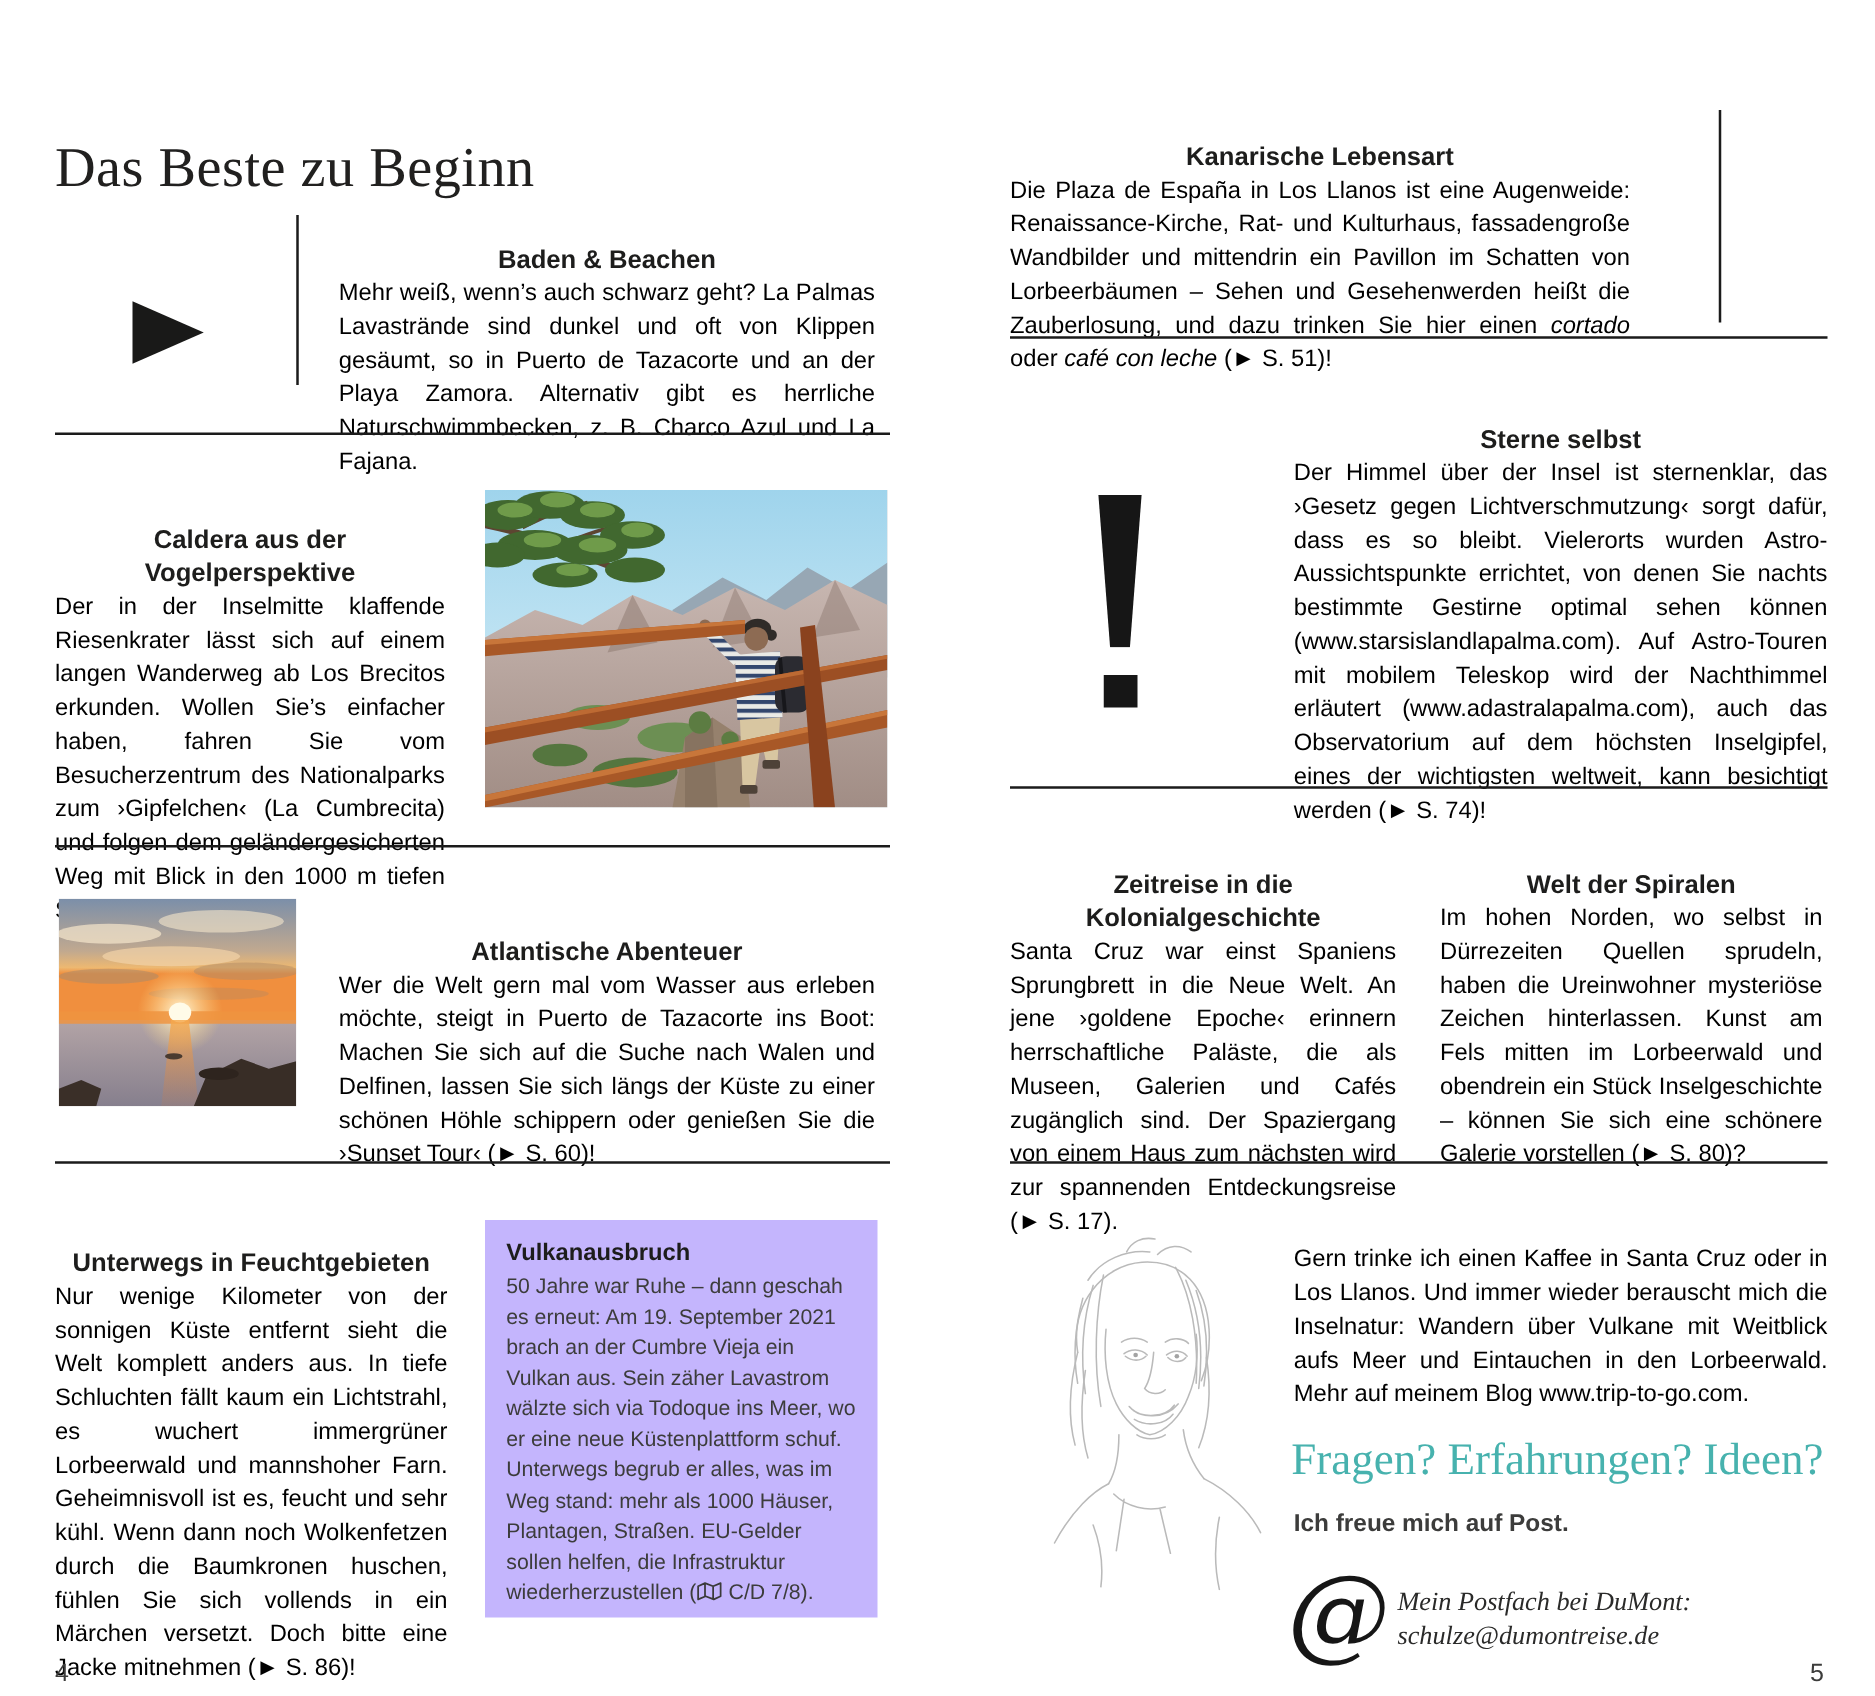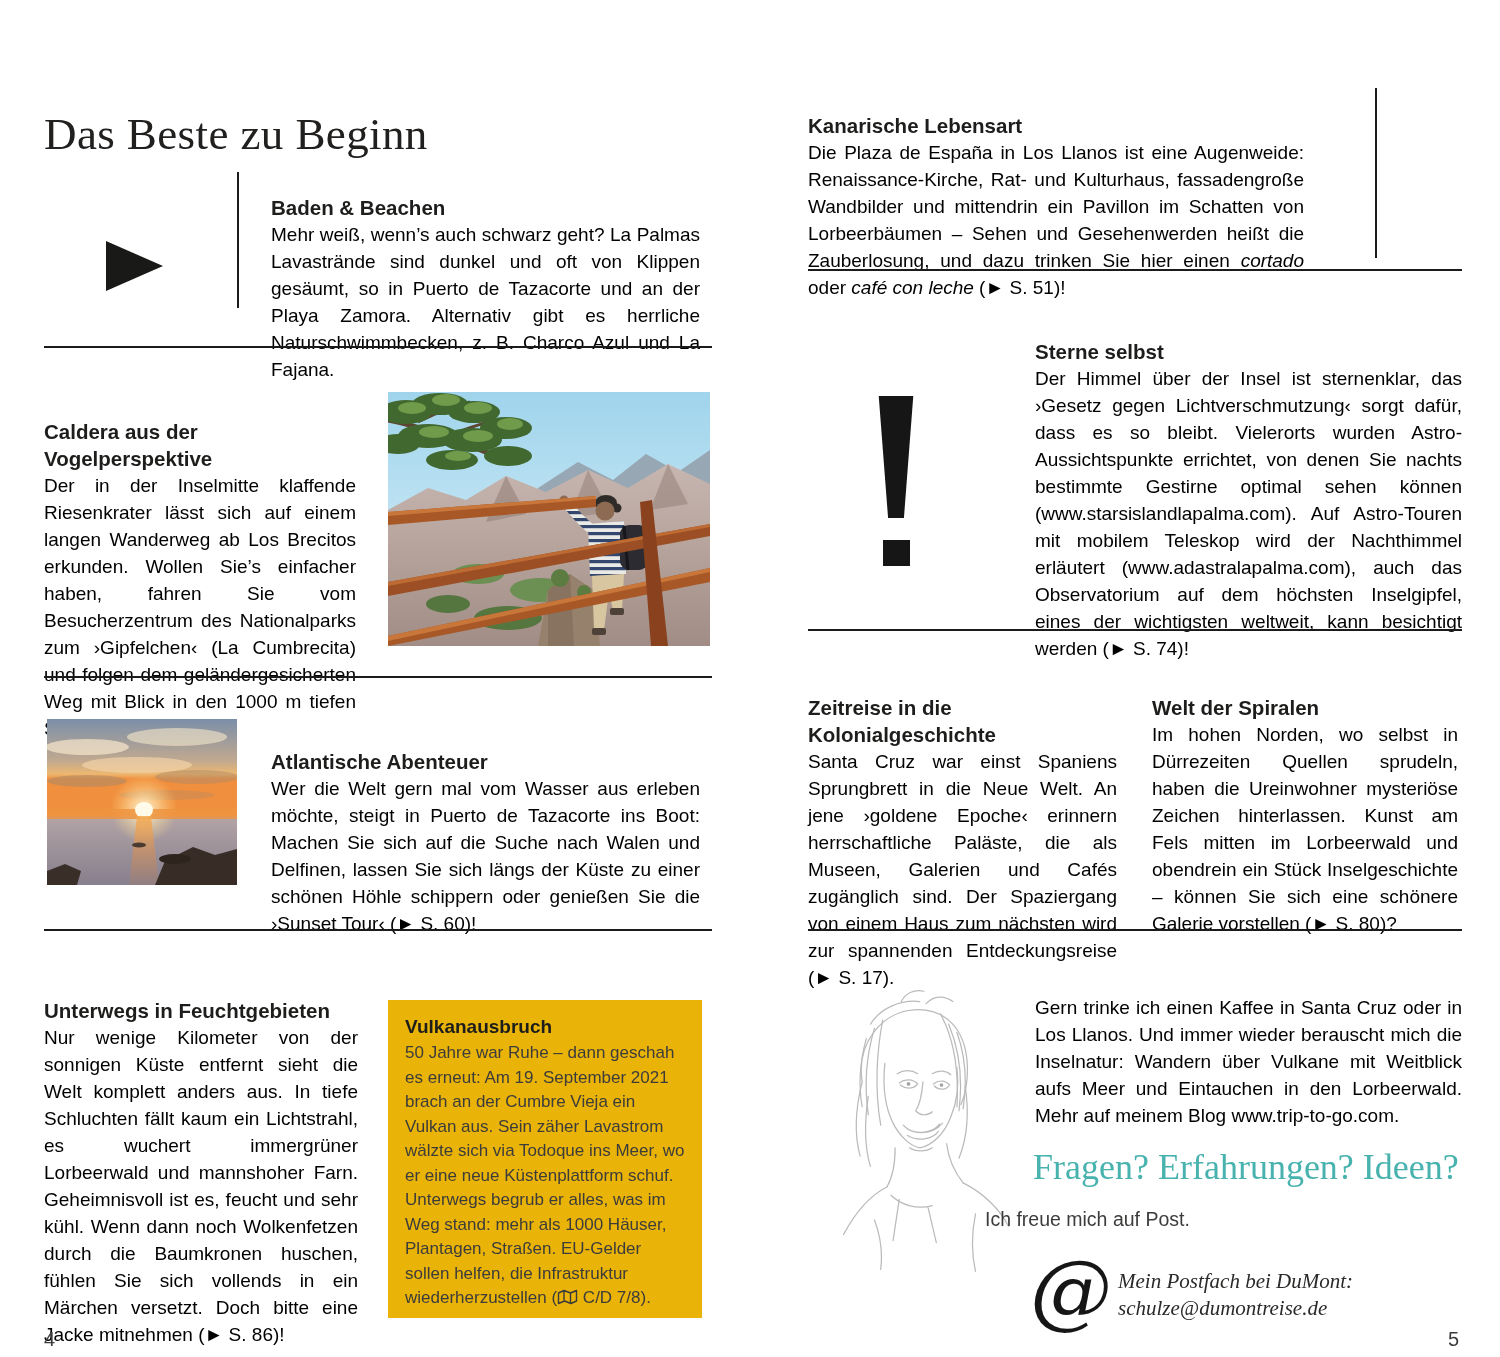--- a/index.html
+++ b/index.html
@@ -1,31 +1,31 @@
 <!DOCTYPE html>
 <html lang="de"><head>
 <meta charset="utf-8">
 <style>
   html,body{margin:0;padding:0;background:#ffffff;}
   .spread{position:relative;width:1500px;height:1357px;background:#fff;overflow:hidden;
           font-family:"Liberation Sans",sans-serif;}
   .abs{position:absolute;margin-top:28px;}
   .title{font-family:"Liberation Serif",serif;font-size:45px;font-weight:400;
          color:#21201f;letter-spacing:.4px;white-space:nowrap;}
-  .heading{font-size:20.5px;font-weight:bold;color:#1d1d1c;line-height:27px;margin:0;}
+  .heading{font-size:20.5px;font-weight:bold;color:#1d1d1c;line-height:27px;margin:0;text-align:center;}
   .bodytext{font-size:19px;line-height:27px;color:#000000;text-align:justify;margin:0;}
   .rule-h{position:absolute;height:1.5px;background:#1b1b1b;}
   .rule-v{position:absolute;width:1.5px;background:#1b1b1b;}
   .play-triangle{width:0;height:0;border-top:25px solid transparent;
                  border-bottom:25px solid transparent;border-left:57px solid #191918;}
   .excl{width:36px;}
   .excl-bar{width:36px;height:122px;background:#161616;
             clip-path:polygon(2% 0,98% 0,72% 100%,28% 100%);}
   .excl-dot{width:27px;height:26px;background:#161616;margin:22px auto 0;}
-  .vulkan-box{left:388px;top:972px;width:314px;height:318px;background:#eab308;
+  .vulkan-box{left:388px;top:948px;width:314px;height:318px;background:#c4b5fd;
               box-sizing:border-box;padding:14px 17px 10px;}
   .box-heading{font-size:19px;font-weight:bold;color:#1d1d1c;line-height:25px;margin:0 0 2px;}
   .box-body{font-size:17px;line-height:24.5px;color:#3c3c3b;text-align:left;margin:0;}
   .map-icon-svg{display:inline-block;vertical-align:-2px;}
   .photo{position:absolute;overflow:hidden;background:#ddd;}
   .photo svg{display:block;}
   .teal-heading{font-family:"Liberation Serif",serif;font-size:36px;font-weight:400;
                 color:#47b2ae;white-space:nowrap;}
   .post-line{font-size:19.5px;color:#3c3c3b;}
   .at-glyph{font-family:"DejaVu Serif",serif;font-style:italic;font-size:82px;
@@ -251,21 +251,21 @@
       <path d="M70 230 C76 246 78 262 76 278 M168 224 C164 244 164 262 168 280"></path>
     </svg>
   </div>
 
   <div class="abs teal-heading" style="left:1033px;top:1118px;">Fragen? Erfahrungen? Ideen?</div>
 
   <div class="abs" style="left:1035px;top:966px;width:427px;">
     <p class="bodytext">Gern trinke ich einen Kaffee in Santa Cruz oder in Los Llanos. Und immer wieder berauscht mich die Inselnatur: Wandern über Vulkane mit Weitblick aufs Meer und Eintauchen in den Lorbeerwald. Mehr auf meinem Blog www.trip-to-go.com.</p>
   </div>
 
-  <div class="abs post-line" style="left:985px;top:1180px;">Ich freue mich auf Post.</div>
+  <div class="abs post-line" style="left:1035px;top:1180px;font-weight:bold;">Ich freue mich auf Post.</div>
 
   <div class="abs at-glyph" style="left:1030px;top:1222px;">@</div>
 
   <div class="abs mailbox" style="left:1118px;top:1240px;">
     <div>Mein Postfach bei DuMont:</div>
     <div>schulze@dumontreise.de</div>
   </div>
 
   <div class="abs pagenum" style="left:1448px;top:1300px;">5</div>
 

